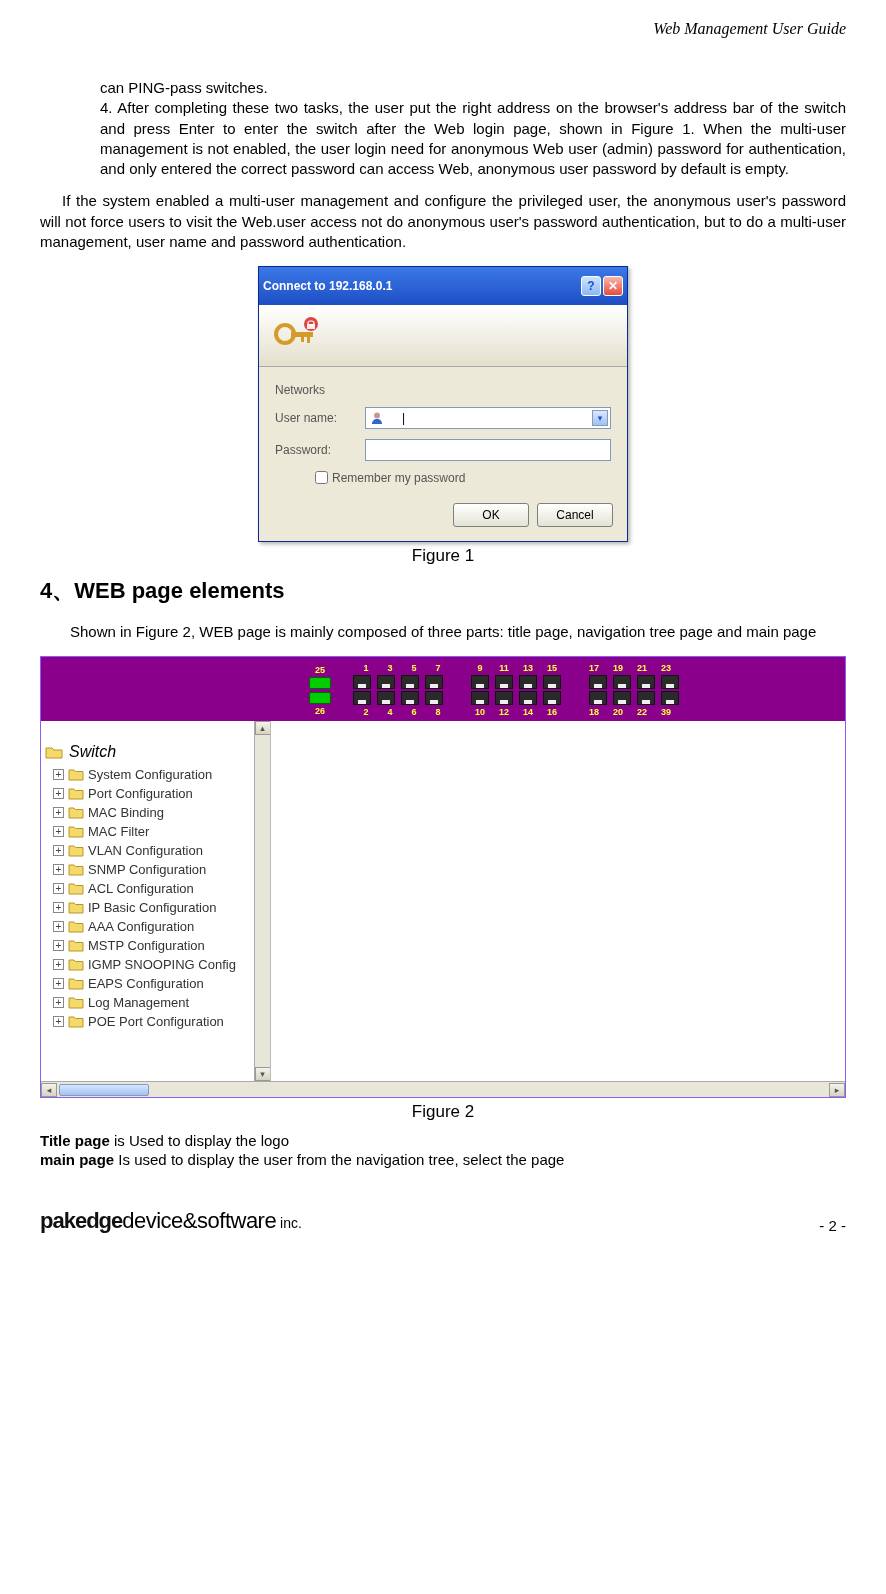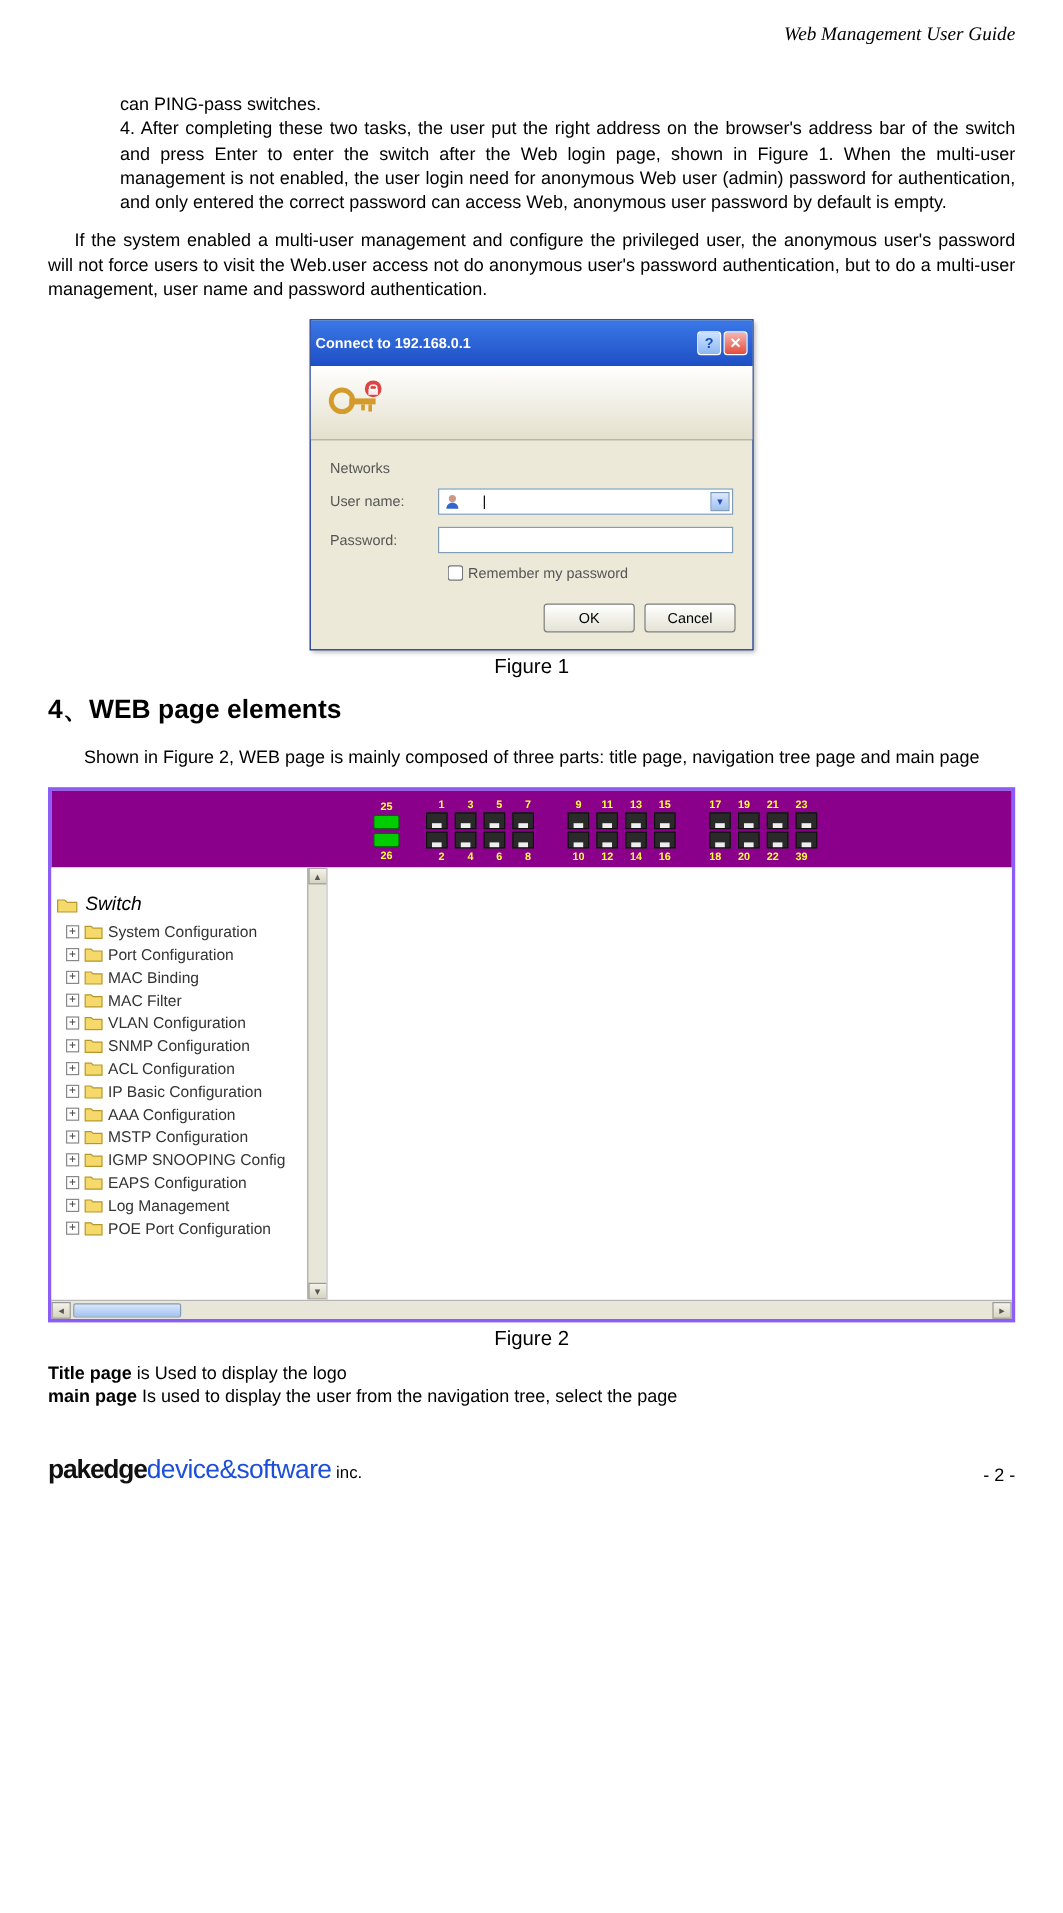--- a/index.html
+++ b/index.html
@@ -100,21 +100,21 @@
   }
   .dlg-input .drop {
     position:absolute;right:2px;top:2px;
     width:16px;height:16px;
     background:linear-gradient(#dbe8ff,#a2c0ef);
     border:1px solid #7f9db9;
     display:flex;align-items:center;justify-content:center;
     font-size:9px;color:#1d4fc4;
     cursor:pointer;
   }
-  .dlg-check { margin-left:98px; display:flex;gap:4px;color:#555; }
+  .dlg-check { margin-left:40px; display:flex;gap:4px;color:#555; }
   .dlg-check input { width:13px;height:13px; }
   .dlg-footer {
     display:flex;justify-content:flex-end;gap:8px;
     padding:10px 14px 14px 14px;
   }
   .win-btn {
     width:76px;height:24px;
     border:1px solid #7f7f7f;
     border-radius:3px;
     background:linear-gradient(#fff,#e3e3d5);
@@ -122,21 +122,21 @@
     cursor:pointer;
   }
   .fig-caption { text-align:center; font-size:17px; margin:4px 0 10px 0; }
   h2.section {
     font-size:22px;
     font-weight:bold;
     margin:8px 0 16px 0;
   }
   
   .switch-fig {
-    border:3px solid #8b5cf6;
+    border:1px solid #8b5cf6;
     margin:6px 0 0 0;
     width:100%;
   }
   .switch-top {
     background:#8b008b;
     padding:6px 8px 4px 8px;
   }
   .port-block { display:flex; align-items:center; gap:22px; margin-left:260px; }
   .sfp-col { display:flex; flex-direction:column; gap:3px; }
   .sfp {
@@ -216,21 +216,21 @@
     display:flex;flex-direction:column;align-items:center;
   }
   .footer-row {
     display:flex;justify-content:space-between;align-items:flex-end;
     margin-top:40px;
   }
   .logo {
     font-size:22px;color:#888;
   }
   .logo .brand { font-weight:bold;color:#111;letter-spacing:-1px; }
-  .logo .rest { color:#1d4ed8;letter-spacing:-0.5px; }
+  .logo .rest { color:#000000;letter-spacing:-0.5px; }
   .logo .inc { font-size:14px;color:#000000; }
   .page-num { font-size:15px; }
   .def-line { margin:2px 0; }
   .def-line b { font-weight:bold; }
 </style>
 </head>
 <body>
 
 <div class="header-title">Web Management User Guide</div>
 

